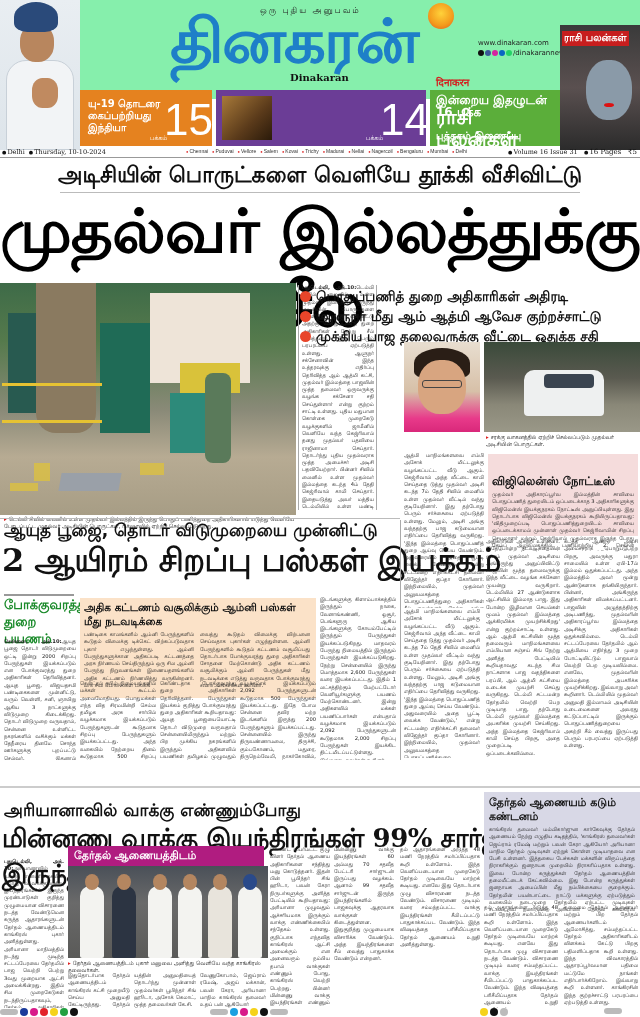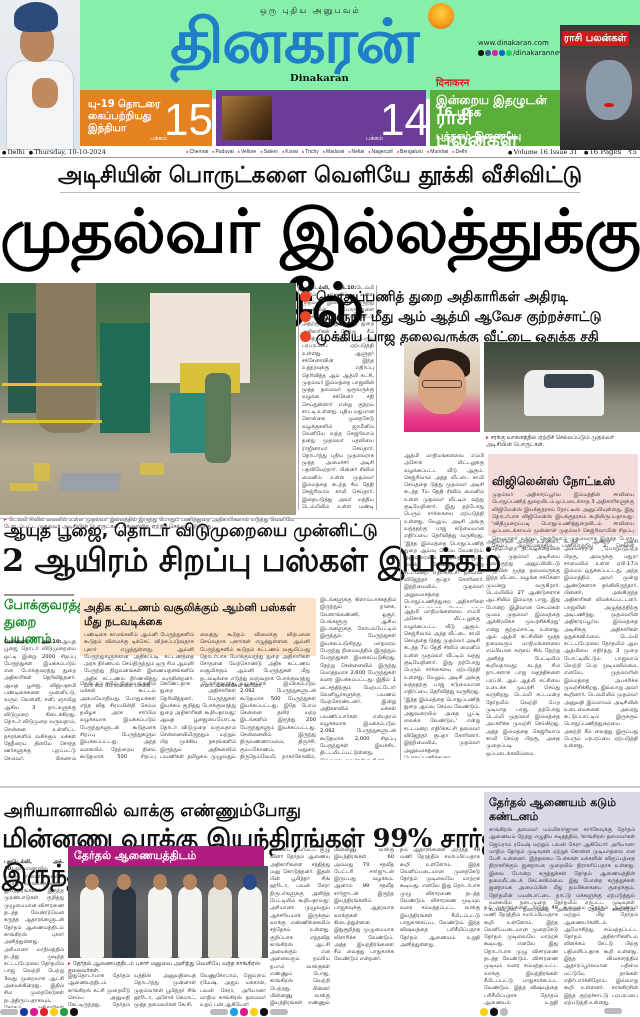--- a/index.html
+++ b/index.html
@@ -72,21 +72,21 @@
 .car{left:484px;top:342px;width:156px;height:90px;background:linear-gradient(180deg,#3a4a3a 0%,#5a5a50 40%,#8a8878 70%,#9a9888 100%)}
 .car .body{position:absolute;left:40px;top:28px;width:80px;height:46px;background:#eef0f0;border-radius:10px 10px 4px 4px}
 .car .win{position:absolute;left:60px;top:32px;width:50px;height:14px;background:#3a4450;border-radius:4px}
 .vig{left:488px;top:454px;width:150px;height:82px;background:#f5dcdc;padding:20px 4px}
 .vig .t{font-size:11.5px;font-weight:bold;color:#111;margin-bottom:2px}
 
 .bus-kicker{left:4px;top:520px;font-size:17px;font-weight:bold}
 .bus-head{left:2px;top:540px;font-family:"DejaVu Serif",serif;font-weight:bold;font-size:32px;line-height:40px;letter-spacing:-.5px}
 .sidebox{left:4px;top:594px;width:70px;height:40px;border-top:2px solid #999}
 .sidebox .t{font-size:13px;font-weight:bold;color:#1a8a2a;line-height:17px}
-.omni{left:80px;top:598px;width:236px;height:58px;background:#fbe2c8;padding:3px 4px}
+.omni{left:80px;top:598px;width:236px;height:100px;background:#fbe2c8;padding:3px 4px}
 .omni .t{font-size:10.5px;font-weight:bold;margin-bottom:2px;color:#111}
 
 .har-kicker{left:4px;top:800px;font-size:17px;font-weight:bold}
 .har-head{left:2px;top:820px;font-family:"DejaVu Serif",serif;font-weight:bold;font-size:26px;line-height:36px;letter-spacing:-.5px}
 .mag-bar{left:68px;top:846px;width:196px;height:20px;background:#b01c80;color:#fff;font-weight:bold;font-size:11px;line-height:20px;padding-left:6px}
 .har-photo{left:68px;top:866px;width:200px;height:92px;background:linear-gradient(180deg,#4a5058 0%,#6a6a6a 40%,#5a5a58 100%);overflow:hidden}
 .man{position:absolute;top:20px;width:24px;height:72px;background:#f3f3f0;border-radius:10px 10px 2px 2px}
 .mh{position:absolute;top:8px;width:14px;height:16px;background:#b48660;border-radius:50%}
 .ec-box{left:484px;top:792px;width:156px;height:108px;background:#d8d8e6;padding:4px 5px}
 .ec-box .t{font-size:11px;font-weight:bold;color:#111;margin-bottom:2px}

